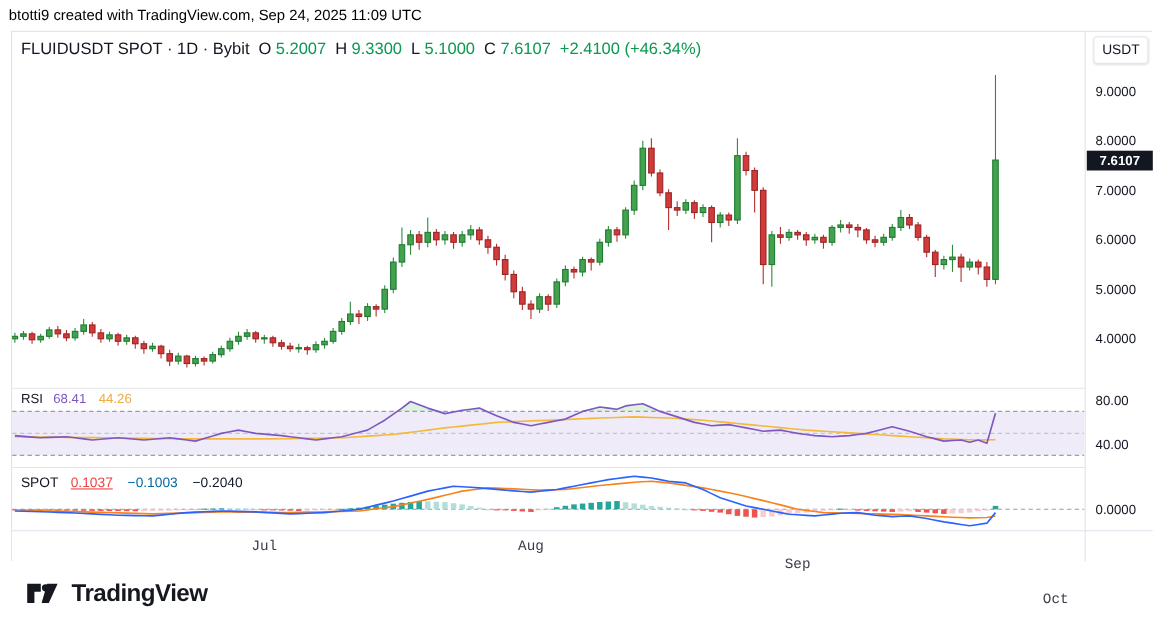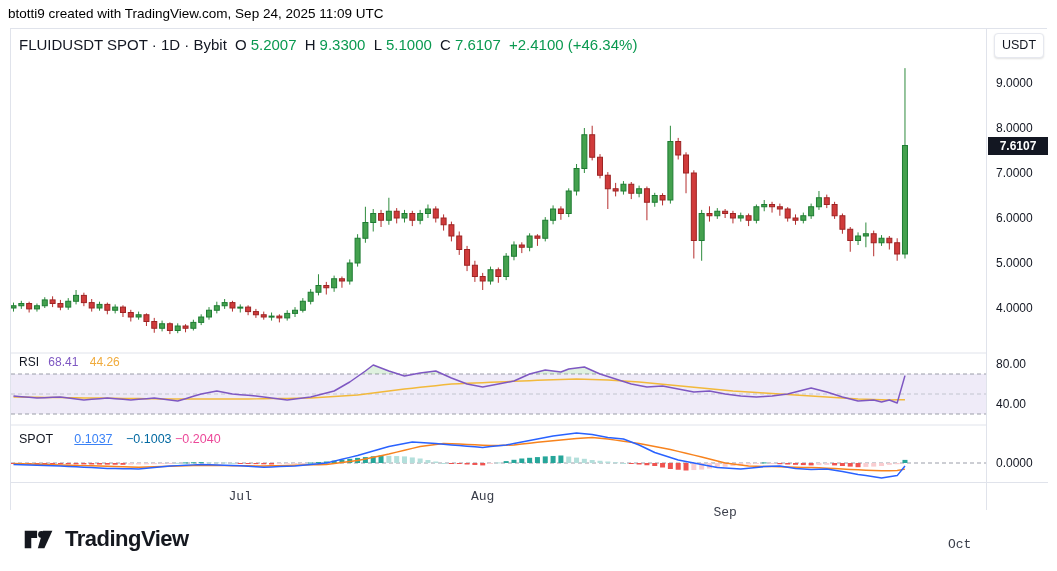--- a/index.html
+++ b/index.html
@@ -19,23 +19,23 @@
   .legend-row {
     position:absolute; left:8px; top:7px; font-size:15px; white-space:nowrap; z-index:5;
   }
   .legend-row span { margin-right:4px; }
   .sym { color:#131722; margin-right:8px; }
   .val-green { color:#0a9950; }
   .rsi-legend { position:absolute; left:8px; top:326px; font-size:12px; z-index:5; white-space:nowrap; }
   .rsi-v1 { color:#7e57c2; margin-left:6px; }
   .rsi-v2 { color:#f0ab3c; margin-left:8px; }
   .macd-legend { position:absolute; left:8px; top:403px; font-size:12.5px; z-index:5; white-space:nowrap; }
-  .macd-hist { color:#3b82f6; margin-left:18px;text-decoration:underline; }
+  .macd-hist { color:#ef4444; margin-left:8px;text-decoration:underline; }
   .macd-line { color:#0369a1; margin-left:10px; }
-  .macd-sig { color:#ec4899; }
+  .macd-sig { color:#0f172a; margin-left:10px; }
   .price-axis {
     position:absolute; left:975px; top:0; width:62px; height:453px;
     border-left:1px solid #e0e3eb; background:#fff;
   }
   .axis-tick {
     position:absolute; left:9px; font-size:12px; color:#131722; line-height:16px;
   }
   .usdt-btn {
     position:absolute; left:7px; top:4px; width:50px; height:25px;
     background:#fff; border:1px solid #e6e8ef; border-radius:4px;

